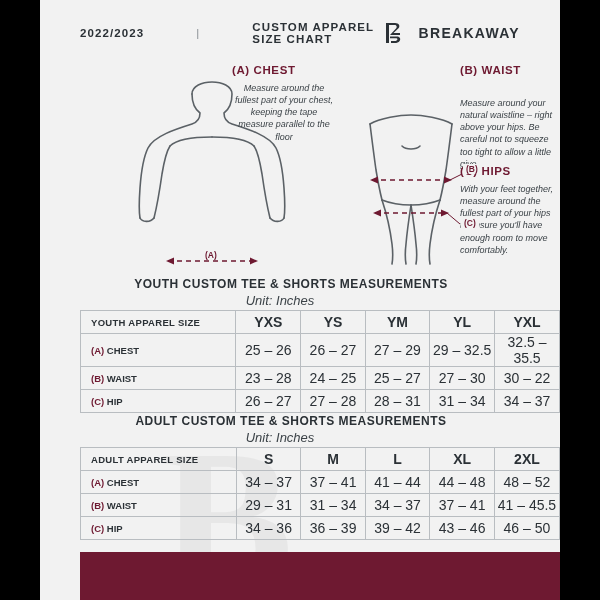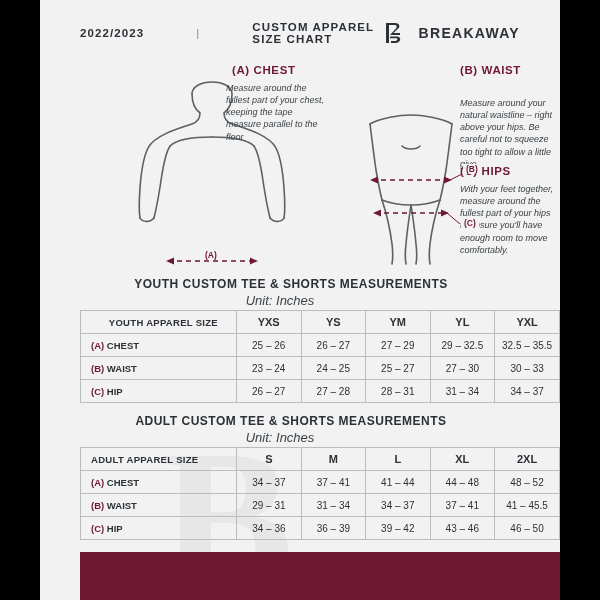--- a/index.html
+++ b/index.html
@@ -134,29 +134,29 @@
   table.sz {
     position: absolute;
     left: 40px;
     width: 480px;
     border-collapse: collapse;
     background: transparent;
   }
   table.sz td, table.sz th {
     border: 1px solid #b9bdc1;
     height: 22px;
-    font-size: 10px;
+    font-size: 14px;
     color: #2b3136;
     text-align: center;
     font-weight: normal;
     padding: 0;
   }
   table.sz th {
     font-weight: bold;
-    font-size: 11px;
+    font-size: 14px;
   }
   table.sz .rowhead {
     text-align: left;
     padding-left: 10px;
     font-size: 9.5px;
   }
   table.sz th.rowhead {
     letter-spacing: .3px;
   }
   .tag {
@@ -233,61 +233,61 @@
         <polygon points="369,161 361,157.6 361,164.4"></polygon>
       </g>
 
       <g stroke="#6e1931" stroke-width="1" fill="none">
         <line x1="370" y1="128" x2="382" y2="122"></line>
         <line x1="367" y1="161" x2="380" y2="172"></line>
       </g>
     </svg>
 
     <div class="figtitle" style="left:152px; top:12px;">(A) CHEST</div>
-    <div class="figcap" style="left:146px; top:30px; width:104px;">Measure around the fullest part of your chest, keeping the tape measure parallel to the floor</div>
+    <div class="figcap" style="left:152px; top:30px; width:104px;text-align:center;">Measure around the fullest part of your chest, keeping the tape measure parallel to the floor</div>
 
     <div class="figtitle" style="left:380px; top:12px;">(B) WAIST</div>
     <div class="figcap" style="left:380px; top:45px; width:96px;">Measure around your natural waistline – right above your hips. Be careful not to squeeze too tight to allow a little give.</div>
 
     <div class="figtitle" style="left:380px; top:113px;">(C) HIPS</div>
     <div class="figcap" style="left:380px; top:131px; width:96px;">With your feet together, measure around the fullest part of your hips to ensure you'll have enough room to move comfortably.</div>
 
     <div class="marker" style="left:122px; top:198px; background:#f2f2f2; padding:0 3px;">(A)</div>
     <div class="marker" style="left:383px; top:112px; background:#f2f2f2; padding:0 3px;">(B)</div>
     <div class="marker" style="left:381px; top:166px; background:#f2f2f2; padding:0 3px;">(C)</div>
   </div>
 
   <div class="section-title" style="left:0px; top:277px;">YOUTH CUSTOM TEE &amp; SHORTS MEASUREMENTS</div>
   <div class="section-sub" style="left:0px; top:293px;">Unit: Inches</div>
 
   <table class="sz" style="top:310px;">
     <tbody>
         <tr>
-      <th class="rowhead" style="width:150px;text-align:center;">YOUTH APPAREL SIZE</th>
+      <th class="rowhead" style="width:150px;">YOUTH APPAREL SIZE</th>
       <th style="width:66px;">YXS</th>
       <th style="width:66px;">YS</th>
       <th style="width:66px;">YM</th>
       <th style="width:66px;">YL</th>
       <th style="width:66px;">YXL</th>
     </tr>
     <tr>
       <td class="rowhead"><span class="tag">(A)</span> <span class="lbl">CHEST</span></td>
       <td>25 – 26</td>
       <td>26 – 27</td>
       <td>27 – 29</td>
       <td>29 – 32.5</td>
       <td>32.5 – 35.5</td>
     </tr>
     <tr>
       <td class="rowhead"><span class="tag">(B)</span> <span class="lbl">WAIST</span></td>
-      <td>23 – 24</td>
+      <td>23 – 28</td>
       <td>24 – 25</td>
       <td>25 – 27</td>
       <td>27 – 30</td>
-      <td>30 – 33</td>
+      <td>30 – 22</td>
     </tr>
     <tr>
       <td class="rowhead"><span class="tag">(C)</span> <span class="lbl">HIP</span></td>
       <td>26 – 27</td>
       <td>27 – 28</td>
       <td>28 – 31</td>
       <td>31 – 34</td>
       <td>34 – 37</td>
     </tr>
   </tbody>

